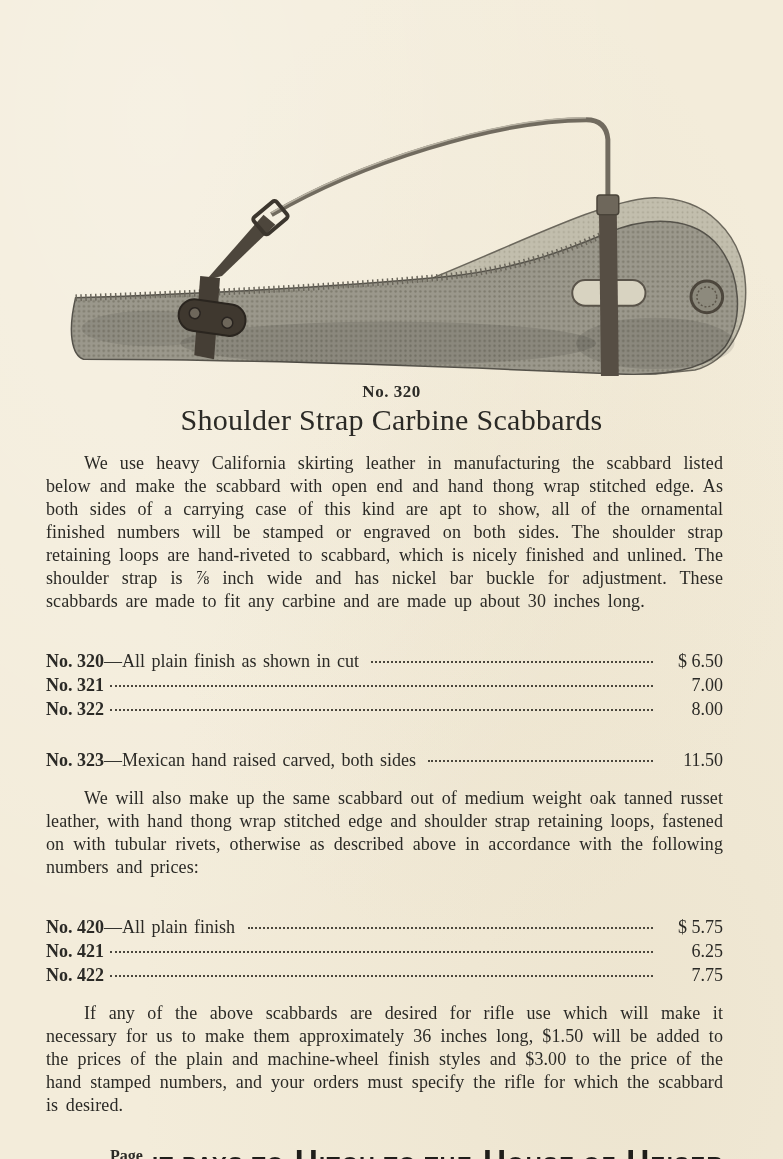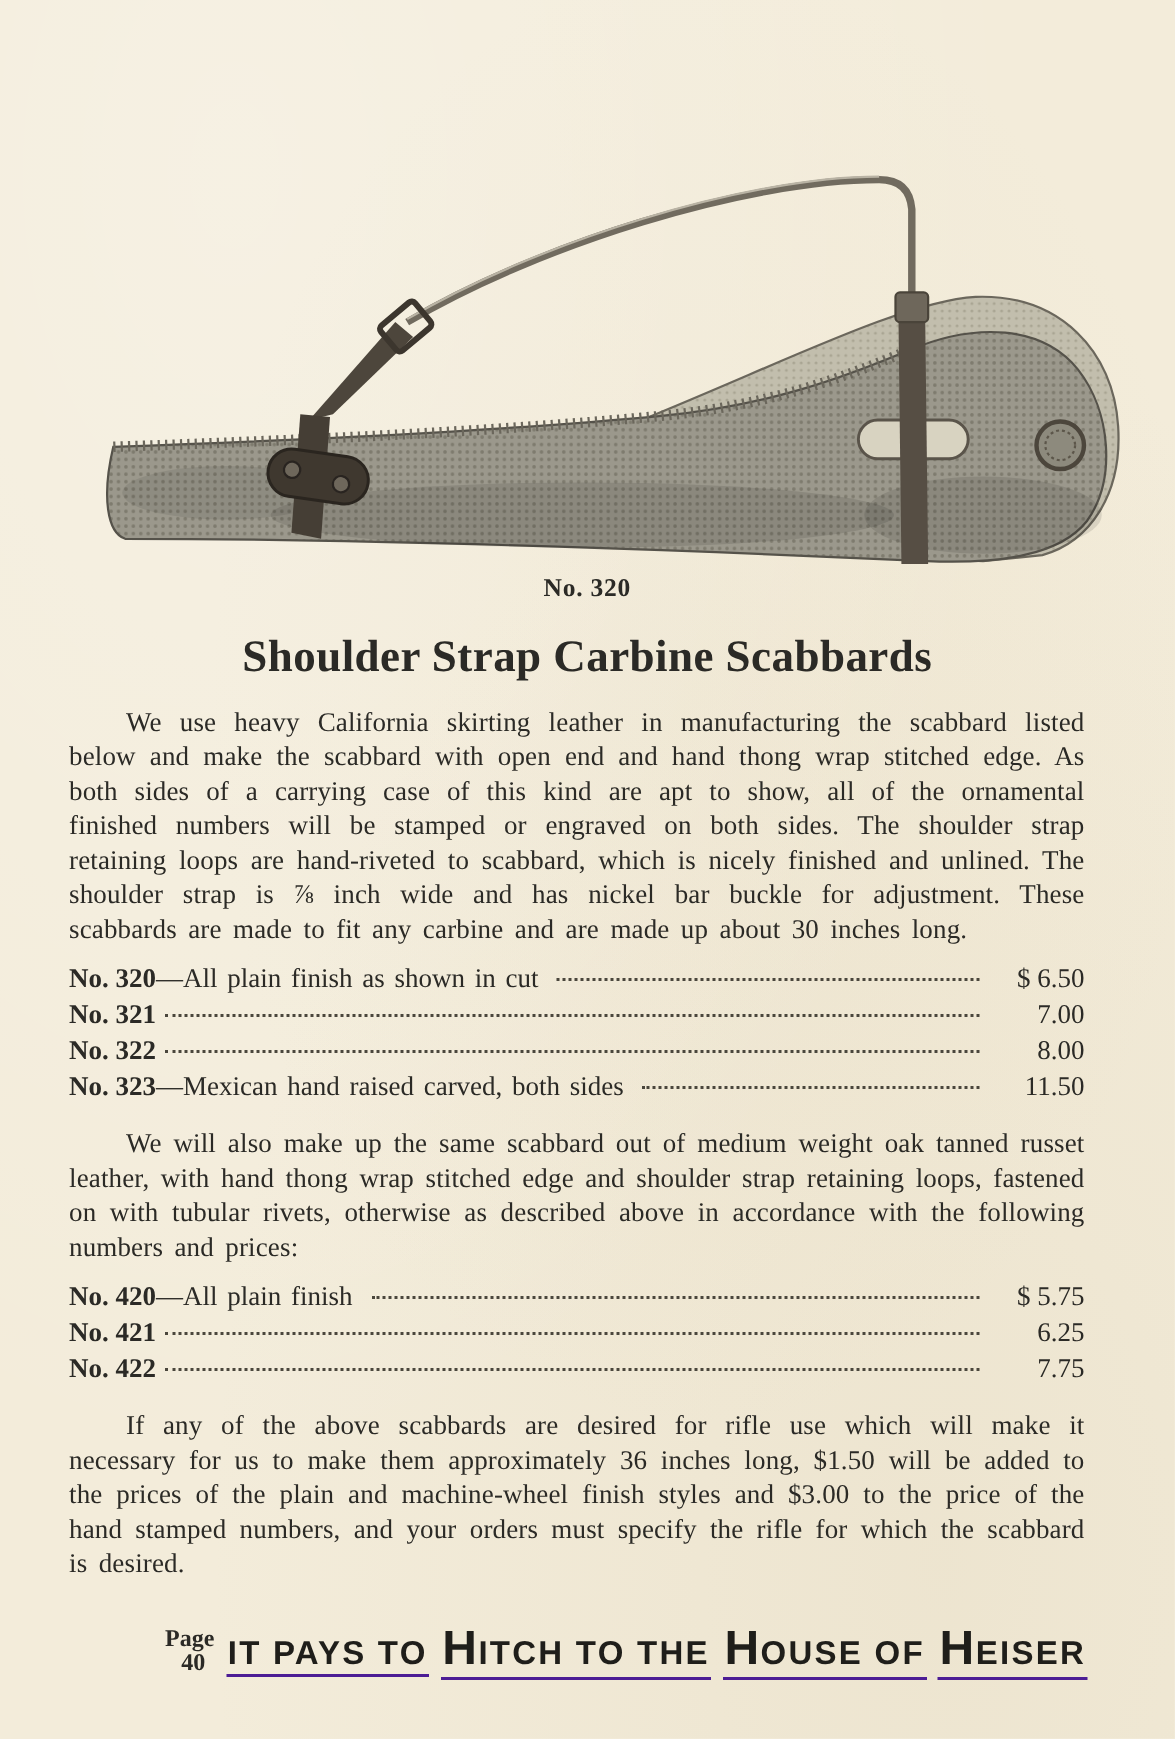--- a/index.html
+++ b/index.html
@@ -16,34 +16,34 @@
   }
   .page { width:783px; height:1159px; position:relative; }
 
   .illustration { display:block; margin:96px 22px 0 58px; }
 
   .catalog-no {
     text-align:center; font-weight:bold; font-size:17px; line-height:20px;
     margin-top:4px; letter-spacing:.5px;
   }
   .page-title {
-    text-align:center; font-weight:bold; font-size:30px; line-height:34px;
-    margin-top:19px; letter-spacing:.3px;
+    text-align:center; font-weight:normal; font-size:30px; line-height:34px;
+    margin-top:1px; letter-spacing:.3px;
   }
 
   .content { padding:0 60px 0 46px; }
   .body-par {
     font-size:18px; line-height:23px; text-align:justify; text-indent:38px;
     word-spacing:3px; letter-spacing:.1px; margin:15px 0 0 0;
   }
 
   .price-list { margin-top:9px; }
   .price-row { display:flex; align-items:baseline; font-size:18px; line-height:24px; }
   .row-num { font-weight:bold; white-space:pre; }
-  .row-desc { white-space:pre; word-spacing:2px; }
+  .row-desc { white-space:pre; word-spacing:2px;margin-top:27px; }
   .leader { flex:1; border-bottom:2px dotted #4a463c; margin:0 6px; transform:translateY(-4px); min-width:18px; }
   .price { min-width:64px; text-align:right; white-space:pre; }
 
   .footer { display:flex; align-items:flex-end; padding:0 58px 0 64px; margin-top:26px; }
   .page-block { font-weight:bold; font-size:16px; line-height:16px; margin-right:8px; padding-bottom:3px;margin-left:46px; }
   .page-block .num { display:block; text-align:right; padding-right:6px;font-family:Liberation Serif, serif; }
   .slogan {
     flex:1; display:flex; justify-content:space-between; align-items:baseline;
     font-family:"Liberation Sans", sans-serif; font-weight:700; color:#1f1e1a;
   }

